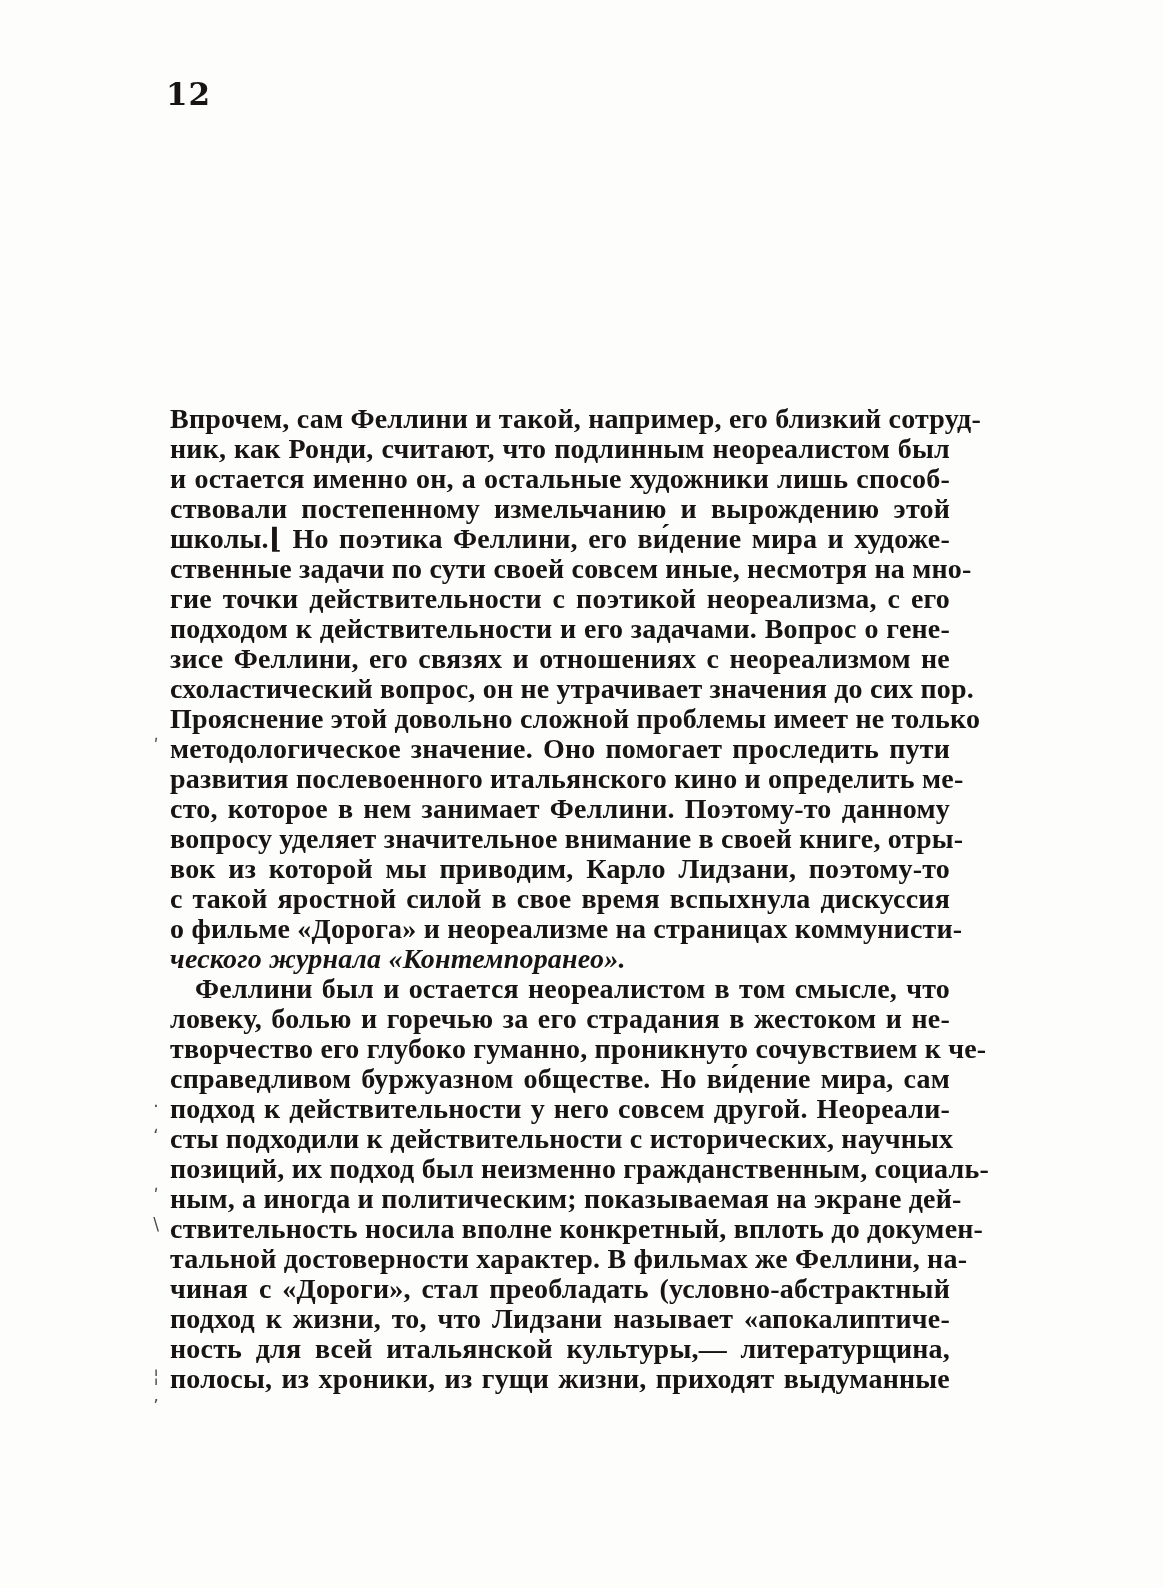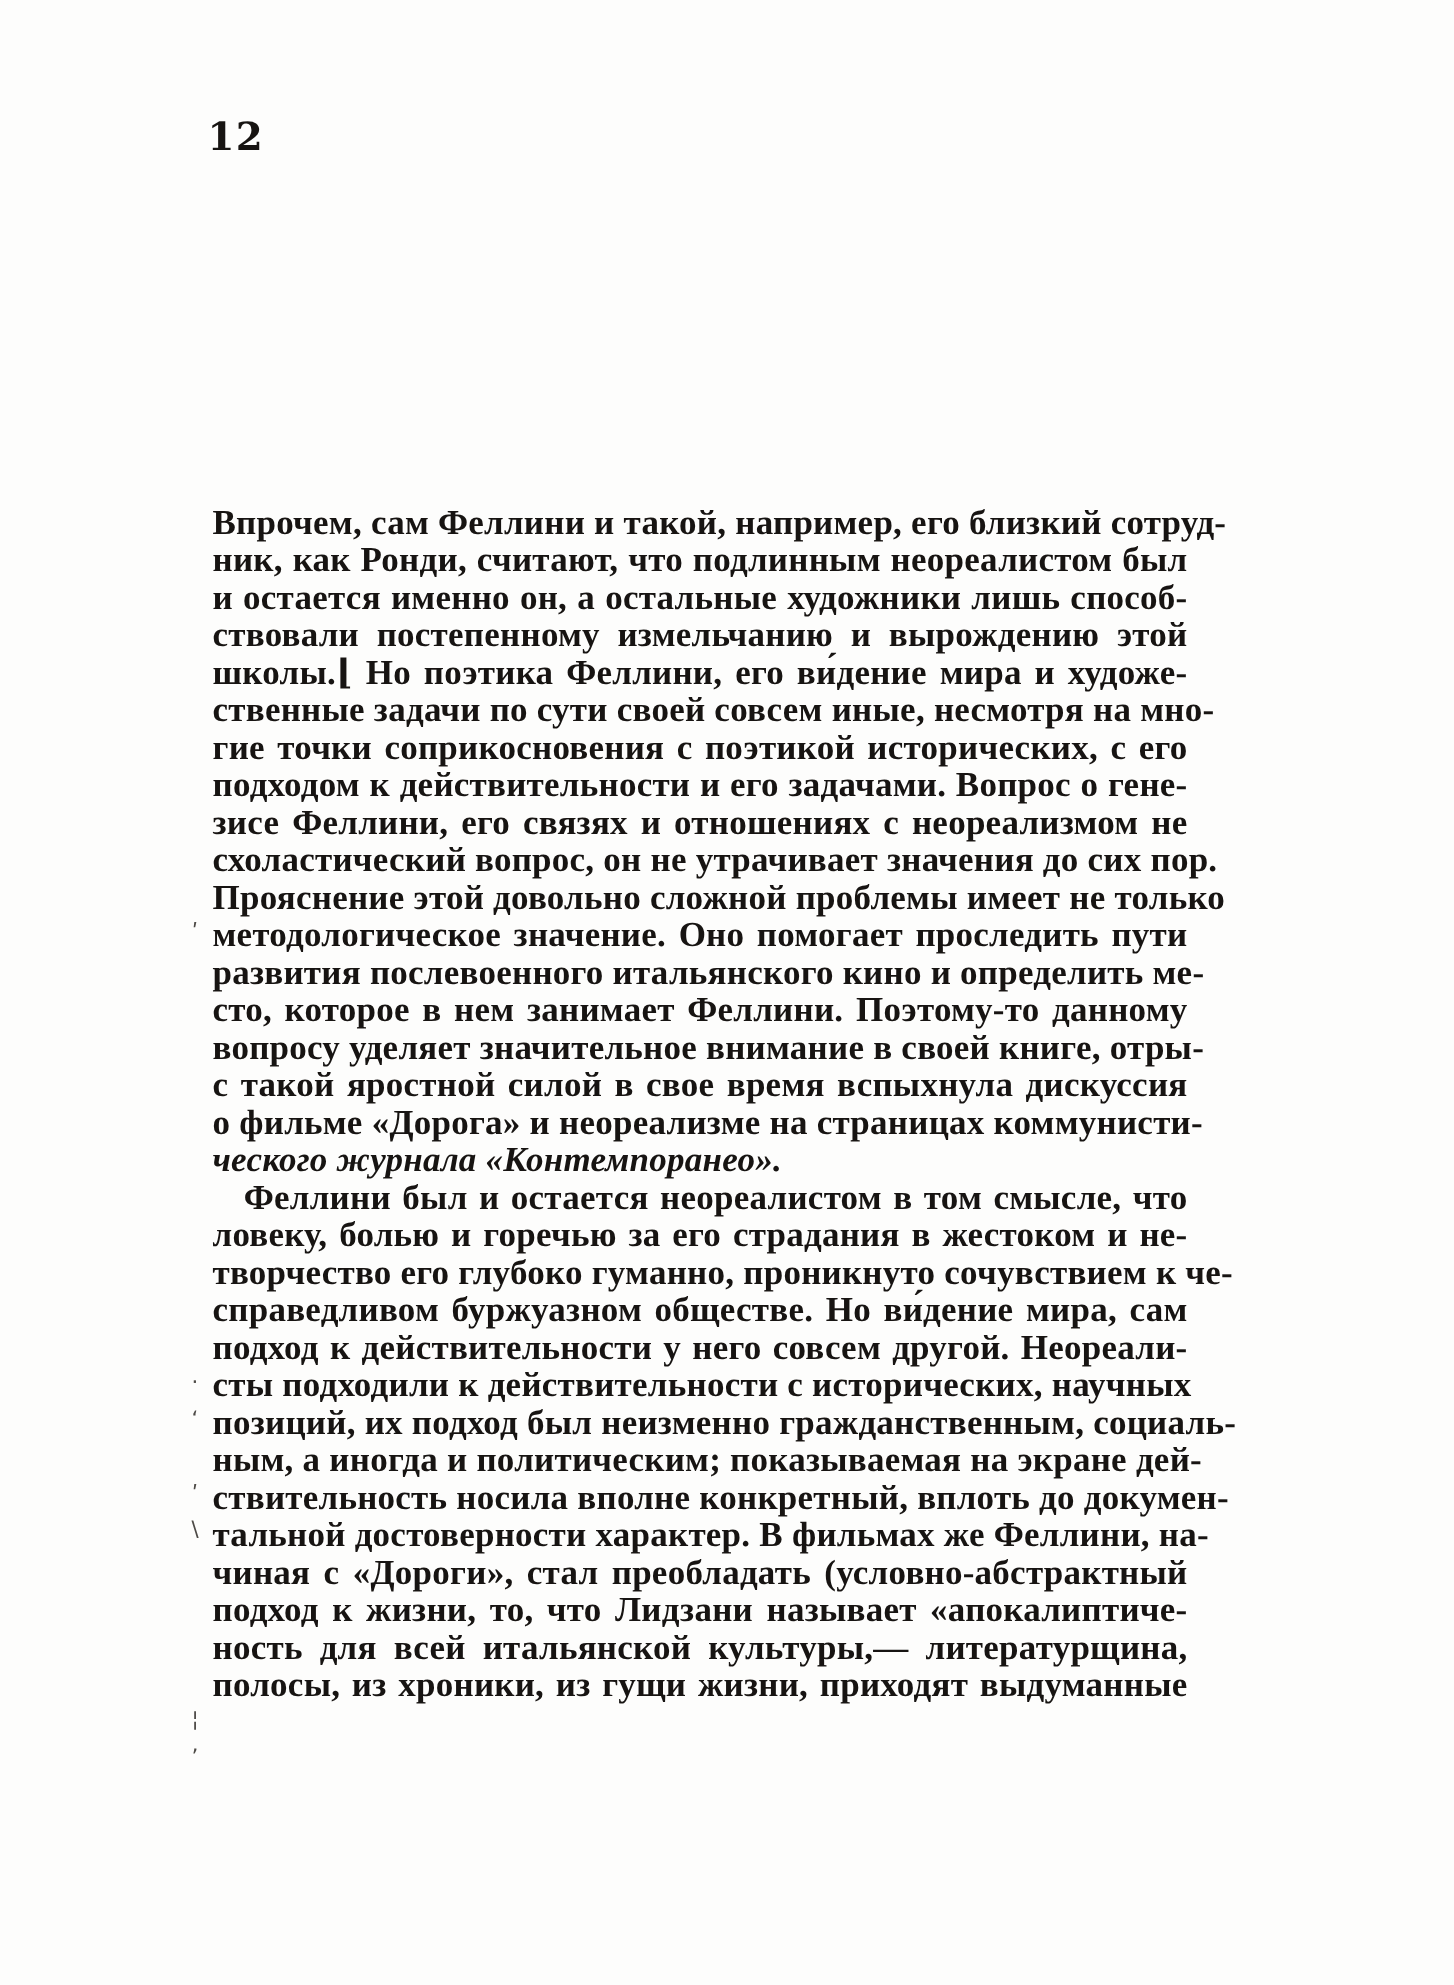--- a/index.html
+++ b/index.html
@@ -13,21 +13,21 @@
     height: 1588px;
     background: var(--paper, #fdfdfc);
     color: var(--ink, #171412);
     font-family: "Liberation Serif", "DejaVu Serif", serif;
     font-weight: 700;
     overflow: hidden;
   }
   .page-number {
     position: absolute;
     left: 166px;
-    top: 92px;
+    top: 76px;
     font-size: 31px;
     letter-spacing: 1px;
     font-family: "DejaVu Serif", "Liberation Serif", serif;
   }
   .text-block {
     position: absolute;
     left: 170px;
     top: 404px;
     width: 780px;
     font-size: 28px;
@@ -65,29 +65,30 @@
   <div class="page-number">12</div>
 
   <div class="text-block">
     <div>
         <div class="line">Впрочем, сам Феллини и такой, например, его близкий сотруд-</div>
         <div class="line">ник, как Ронди, считают, что подлинным неореалистом был</div>
         <div class="line">и остается именно он, а остальные художники лишь способ-</div>
         <div class="line">ствовали постепенному измельчанию и вырождению этой</div>
         <div class="line">школы.⌊ Но поэтика Феллини, его ви́дение мира и художе-</div>
         <div class="line">ственные задачи по сути своей совсем иные, несмотря на мно-</div>
-        <div class="line">гие точки соприкосновения с поэтикой исторических, с его</div>
+        <div class="line">гие точки действительности с поэтикой неореализма, с его</div>
         <div class="line">подходом к действительности и его задачами. Вопрос о гене-</div>
         <div class="line">зисе Феллини, его связях и отношениях с неореализмом не</div>
         <div class="line">схоластический вопрос, он не утрачивает значения до сих пор.</div>
         <div class="line">Прояснение этой довольно сложной проблемы имеет не только</div>
         <div class="line">методологическое значение. Оно помогает проследить пути</div>
         <div class="line">развития послевоенного итальянского кино и определить ме-</div>
         <div class="line">сто, которое в нем занимает Феллини. Поэтому-то данному</div>
         <div class="line">вопросу уделяет значительное внимание в своей книге, отры-</div>
+        <div class="line">вок из которой мы приводим, Карло Лидзани, поэтому-то</div>
         <div class="line">с такой яростной силой в свое время вспыхнула дискуссия</div>
         <div class="line">о фильме «Дорога» и неореализме на страницах коммунисти-</div>
         <div class="line last-left">ческого журнала «Контемпоранео».</div>
       </div>
     <div>
         <div class="line indent">Феллини был и остается неореалистом в том смысле, что</div>
         <div class="line">ловеку, болью и горечью за его страдания в жестоком и не-</div>
         <div class="line">творчество его глубоко гуманно, проникнуто сочувствием к че-</div>
         <div class="line">справедливом буржуазном обществе. Но ви́дение мира, сам</div>
         <div class="line">подход к действительности у него совсем другой. Неореали-</div>

